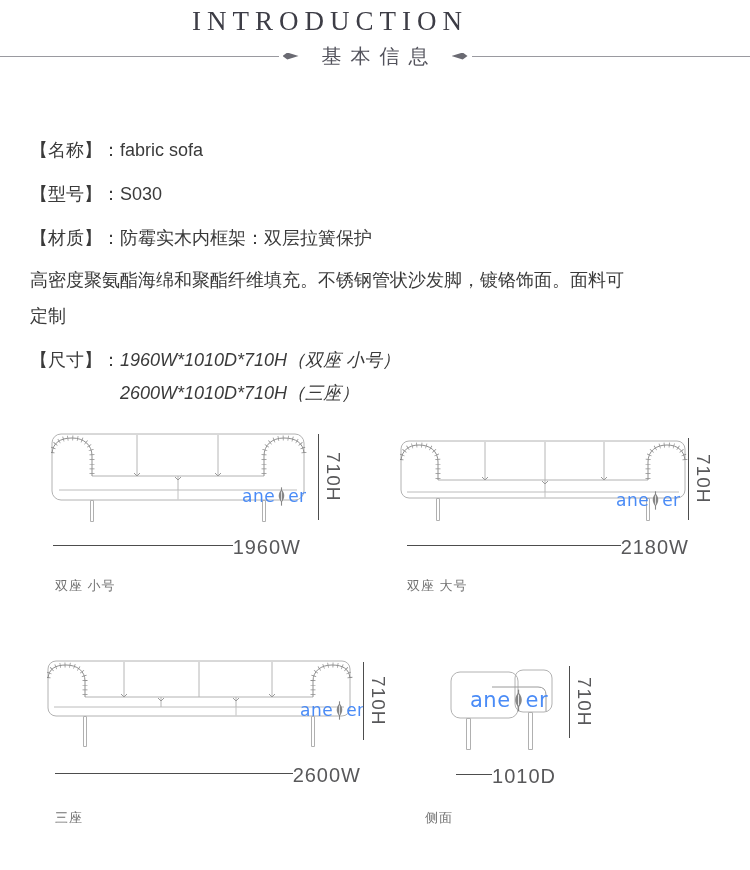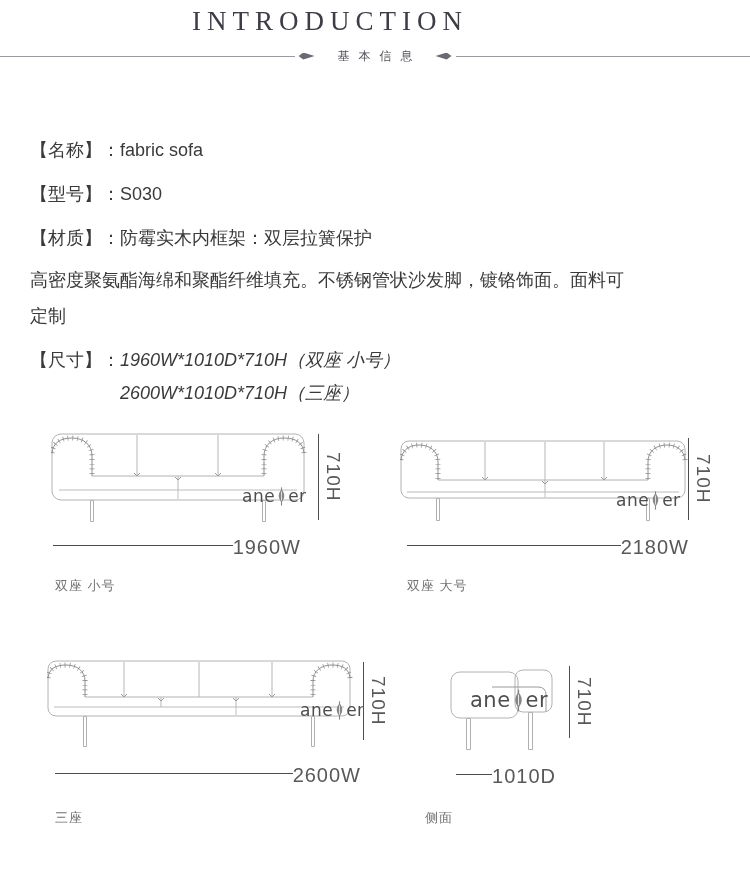--- a/index.html
+++ b/index.html
@@ -9,21 +9,21 @@
   
   .title{position:absolute;top:6px;left:0;width:660px;text-align:center;
          font-family:"Liberation Serif","DejaVu Serif",serif;
          font-size:27px;letter-spacing:6px;color:#3d3d46;font-weight:400;}
   .subtitle-row{position:absolute;top:46px;left:0;width:750px;height:20px;
                 display:flex;align-items:center;}
   .sub-line{flex:1;height:0;border-top:1px solid #9a9aa0;}
   .sub-arrow{width:16px;height:7px;background:#6a6a72;flex:0 0 auto;}
   .arrow-right{clip-path:polygon(0 50%,30% 0,100% 50%,30% 100%);margin-left:4px;}
   .arrow-left{clip-path:polygon(100% 50%,70% 0,0 50%,70% 100%);margin-right:4px;}
-  .sub-text{margin:0 14px;font-size:12px;letter-spacing:9px;padding-left:9px;
+  .sub-text{margin:0 14px;font-size:20px;letter-spacing:9px;padding-left:9px;
             color:#53535c;white-space:nowrap;}
 
   
   .info{position:absolute;left:30px;top:106px;width:680px;font-size:18px;color:#3a3a3a;margin-top:32px;}
   .field{line-height:24px;margin-bottom:20px;white-space:nowrap;}
   .field.material{margin-bottom:12px;}
   .para{width:598px;line-height:36px;margin-bottom:10px;}
   .dims{display:flex;line-height:33px;}
   .dims-label{white-space:nowrap;}
   .dims-items div{white-space:nowrap;font-style:italic;}
@@ -31,21 +31,21 @@
   
   .fig-svg{position:absolute;}
   .fig-svg path,.fig-svg line,.fig-svg rect{vector-effect:non-scaling-stroke;}
   .caption{position:absolute;font-size:13px;color:#707070;letter-spacing:1px;white-space:nowrap;}
   .hdim{position:absolute;display:flex;flex-direction:row;align-items:center;}
   .hdim-line{width:100%;height:1px;background:#4d4d4d;}
   .hdim-label{margin-top:5px;font-size:20px;color:#58585a;letter-spacing:1px;}
   .vdim{position:absolute;display:flex;align-items:center;}
   .vdim-line{width:1px;height:100%;background:#4d4d4d;}
   .vdim-label{writing-mode:vertical-rl;margin-left:3px;font-size:19px;color:#58585a;letter-spacing:1px;}
-  .wm{position:absolute;display:flex;align-items:flex-end;color:#404040;opacity:.92;
+  .wm{position:absolute;display:flex;align-items:flex-end;color:#3b82f6;opacity:.92;
       font-size:17px;font-weight:500;letter-spacing:.5px;font-family:"DejaVu Sans",sans-serif;}
   .wm svg{margin:0 1px;}
   .wm-big{font-size:21px;}
 </style>
 </head>
 <body>
 
 <div id="page">
 
   <div class="title">INTRODUCTION</div>

